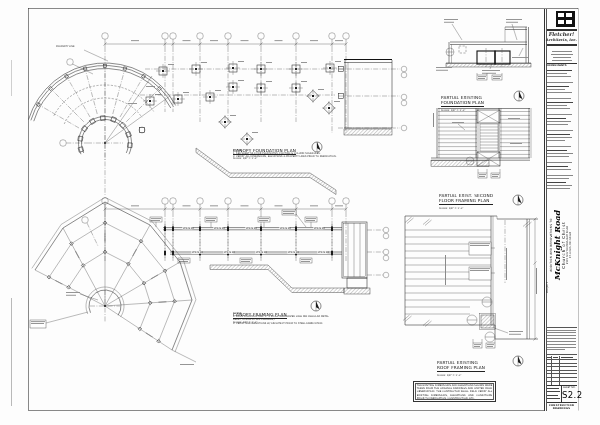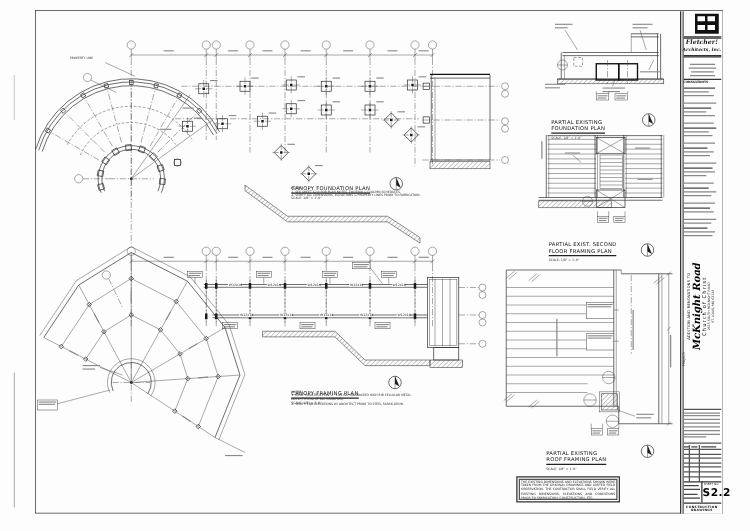--- a/index.html
+++ b/index.html
@@ -43,21 +43,21 @@
   .rotwrap{position:absolute;left:0;top:188px;width:34px;height:96px}
   .rot{position:absolute;left:1px;top:96px;width:96px;height:33px;
        transform:rotate(-90deg);transform-origin:top left;text-align:center}
   .rot .l1{font-size:2.5px;text-align:left;color:#222}
   .rot .l2{font-size:2.9px;letter-spacing:.2px;color:#111}
   .rot .l3{font-family:"DejaVu Serif",serif;font-style:italic;font-weight:bold;font-size:8px;line-height:1.05;color:#000}
   .rot .l4{font-size:4.1px;letter-spacing:.9px;color:#111}
   .rot .l5{font-size:2.5px;color:#222;line-height:1.2}
   .revline{position:absolute;left:2px;width:30px;border-top:.4px solid #555}
   .sheetno-label{position:absolute;font-size:2.3px;color:#222}
-  .sheetno{position:absolute;font-size:8.5px;font-weight:bold;letter-spacing:.4px;color:#000}
+  .sheetno{position:absolute;font-size:8.5px;font-weight:normal;letter-spacing:.4px;color:#000}
   .phase{position:absolute;left:0;width:34px;text-align:center;font-size:2.45px;
          font-weight:bold;letter-spacing:.3px;color:#111}
   .plotstripe{position:absolute;left:11px;top:298px;width:1px;height:108px;background:#b9b9b9}
   .plotstripe2{position:absolute;left:11px;top:60px;width:1px;height:36px;background:#cfcfcf}
 </style>
 </head>
 <body>
 
 <div id="paper">
 

